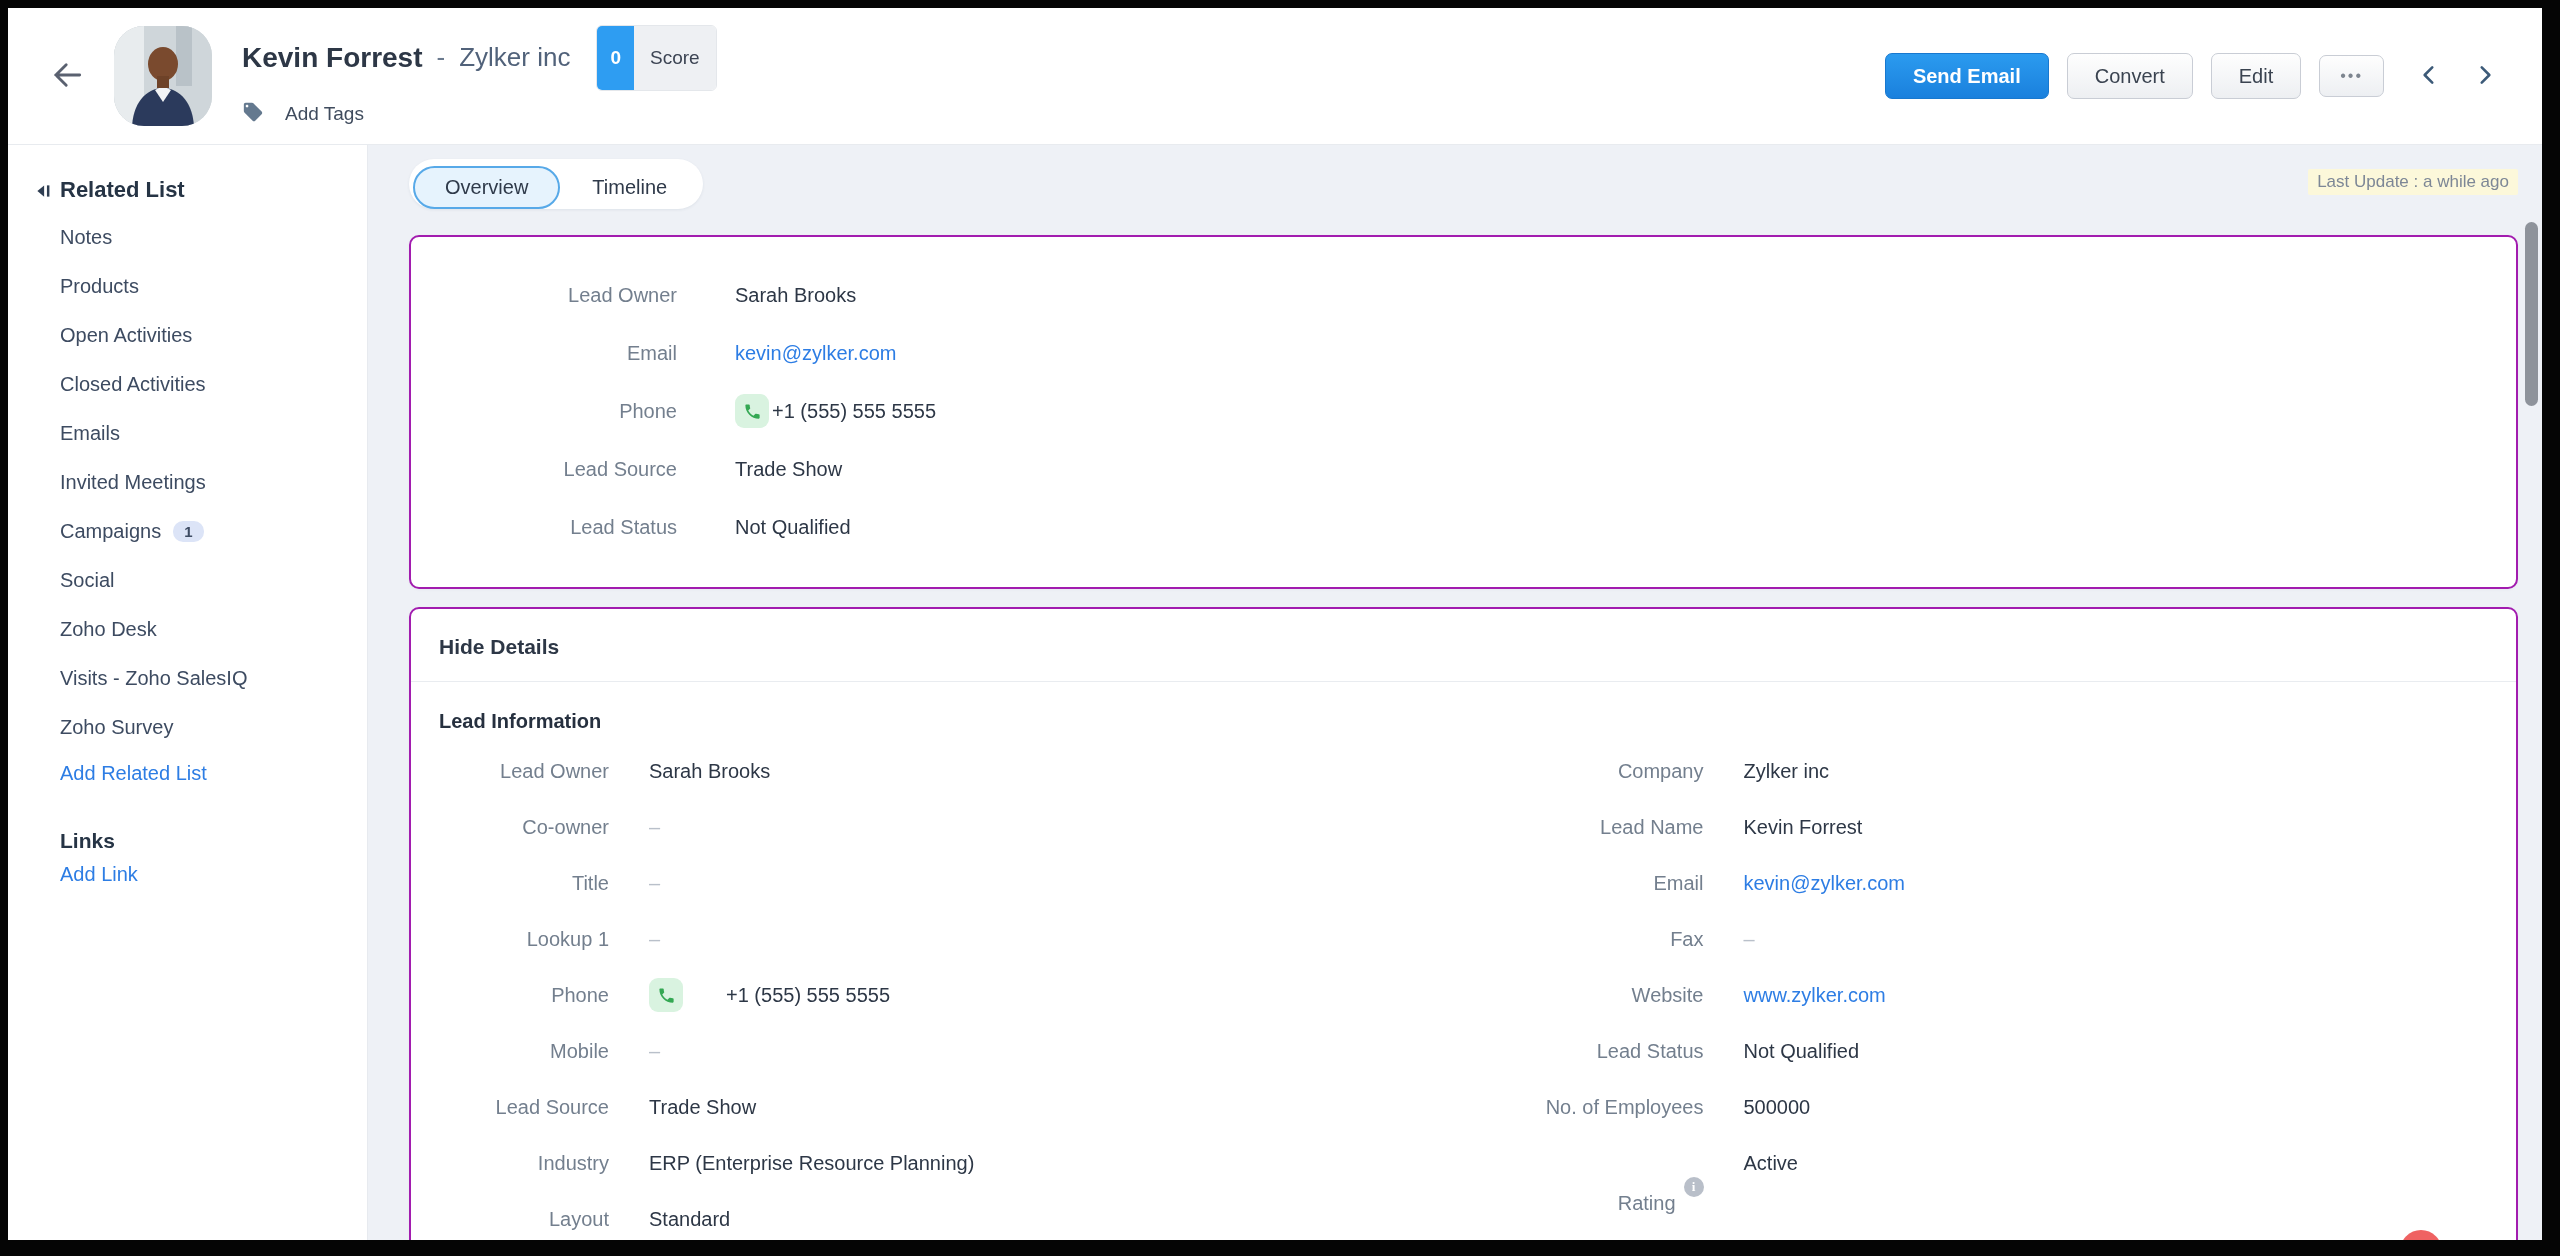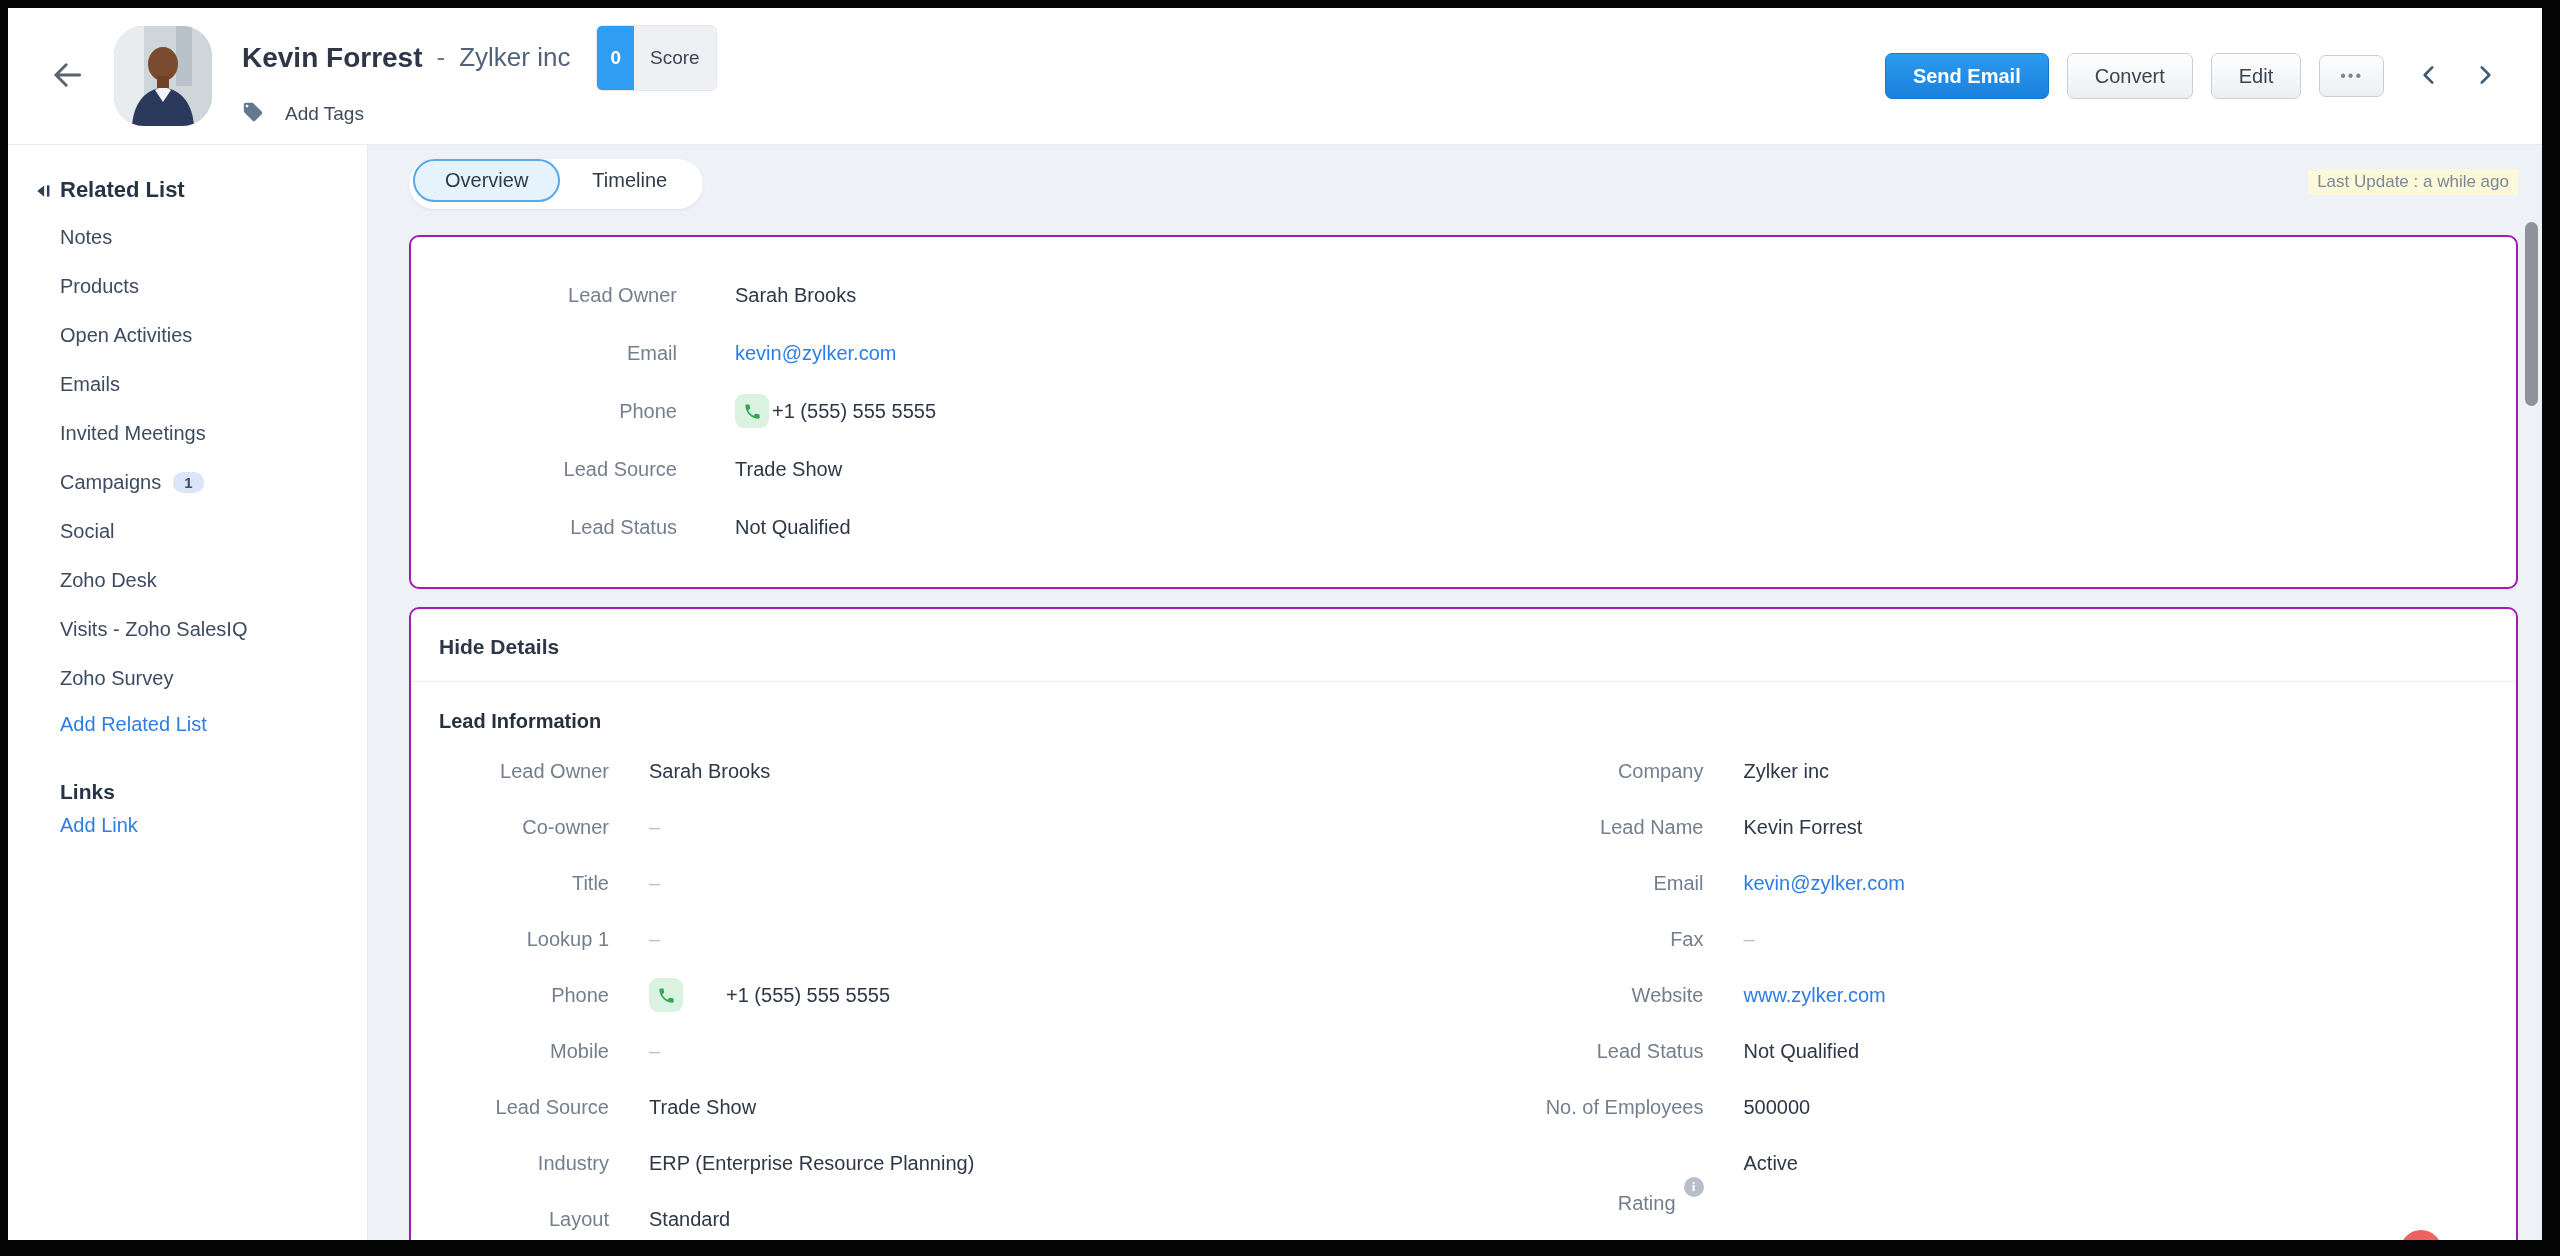--- a/index.html
+++ b/index.html
@@ -109,21 +109,21 @@
   }
 
   
   .content {
     flex:1; background:var(--content_bg);
     padding:14px 24px 0 41px;
     position:relative; overflow:hidden;
   }
   .topbar { display:flex; justify-content:space-between; align-items:flex-start; }
   .tabs {
-    background:#fff; border-radius:26px; display:inline-flex; align-items:flex-start;
+    background:#fff; border-radius:26px; display:inline-flex; align-items:flex-end;
     box-shadow:0 1px 3px rgba(40,60,90,0.08); height:50px; padding:0 4px;
   }
   .tab {
     font-size:20px; color:#2f3a4a; padding:10px 32px; cursor:pointer;
     border-radius:22px; background:none; border:none; font-family:inherit;
   }
   .tab.active {
     background:var(--tab_active_bg);
     border:2px solid var(--tab_active_border);
     padding:8px 30px;
@@ -277,20 +277,23 @@
         <li>
             <span>Notes</span>
           </li>
         <li>
             <span>Products</span>
           </li>
         <li>
             <span>Open Activities</span>
           </li>
         <li>
+            <span>Closed Activities</span>
+          </li>
+        <li>
             <span>Emails</span>
           </li>
         <li>
             <span>Invited Meetings</span>
           </li>
         <li>
           <span>Campaigns</span>
           <span class="count-badge">1</span>
         </li>
         <li>

